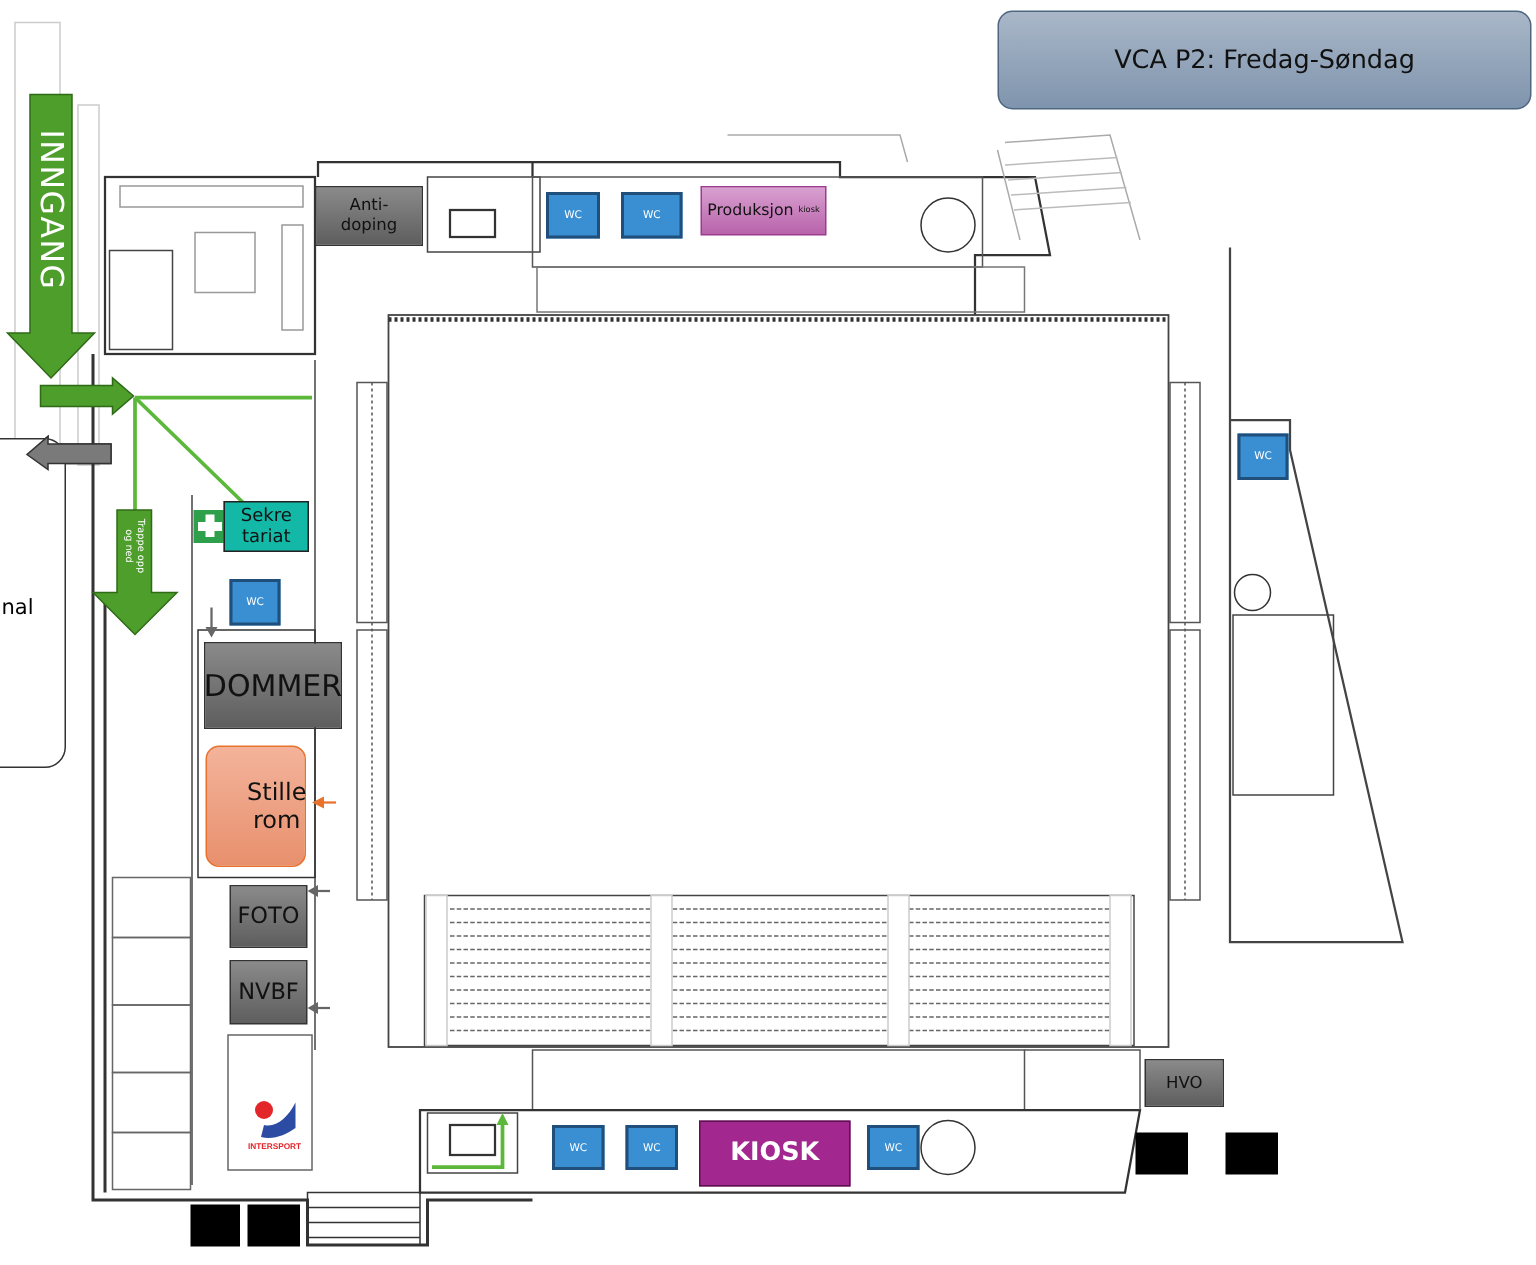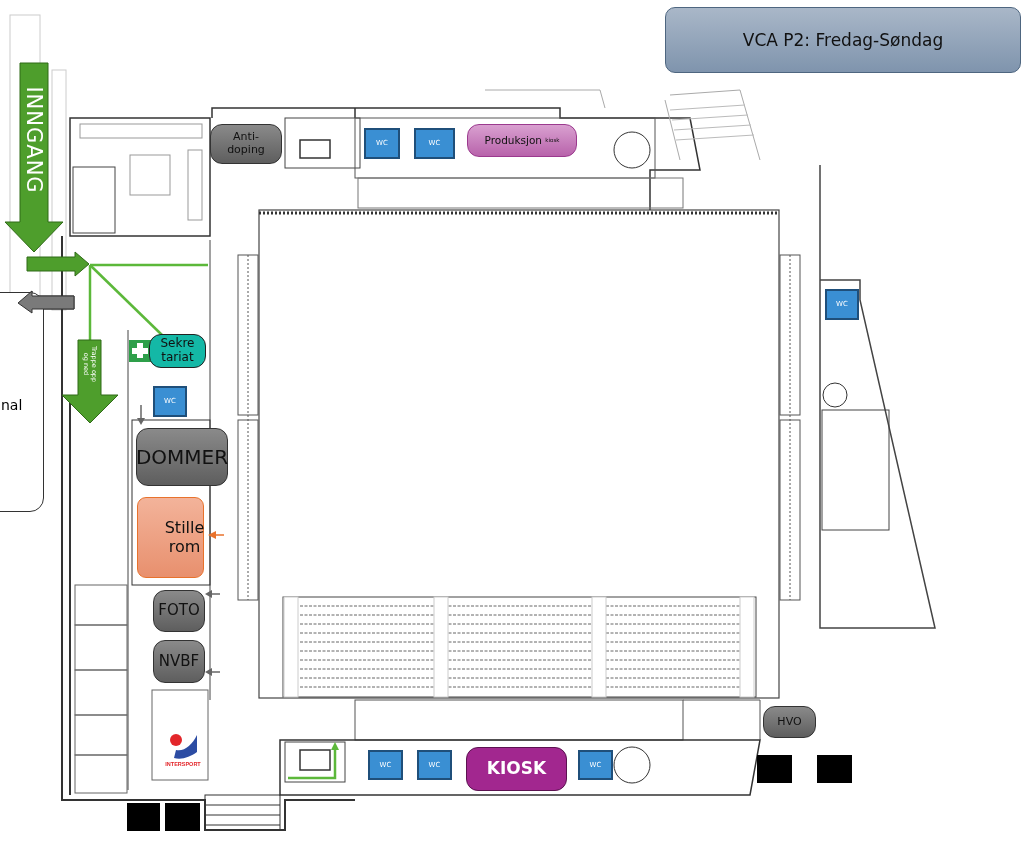--- a/index.html
+++ b/index.html
@@ -1,20 +1,20 @@
 <!DOCTYPE html>
 <html><head>
 <meta charset="utf-8">
 <style>
   html, body { margin:0; padding:0; background:#ffffff; }
   body { width:1024px; height:843px; position:relative; overflow:hidden;
          font-family:"Liberation Sans", sans-serif; }
   #plan { position:absolute; left:0; top:0; width:1024px; height:843px; }
   .label-box { position:absolute; box-sizing:border-box; display:flex; align-items:center;
-               justify-content:center; text-align:center; border-radius:12px;
+               justify-content:center; text-align:center; border-radius:0;
                line-height:1.15; font-family:"DejaVu Sans", sans-serif; }
   .gray { background:linear-gradient(#8a8a8a,#5e5e5e); border:1.5px solid #333; color:#111; }
   .wc { background:#3a8fd3; border:2px solid #1f4f7a; color:#fff; font-size:7px; border-radius:0; }
   .title-box { position:absolute; left:665px; top:7px; width:354px; height:64px;
                border-radius:10px; border:1.5px solid #4e6680;
                background:linear-gradient(#a9b7c8,#7f94ad);
                display:flex; align-items:center; justify-content:center;
                font-family:"DejaVu Sans", sans-serif; font-size:17px; color:#111; }
   .vtext { position:absolute; color:#fff; transform-origin:center; white-space:nowrap;
            font-family:"DejaVu Sans", sans-serif; }
@@ -190,21 +190,21 @@
   <span>doping</span>
 </div>
 
 <div class="label-box wc" style="left:364px;top:128px;width:36px;height:31px;">
   <span>WC</span>
   </div>
 <div class="label-box wc" style="left:414px;top:128px;width:41px;height:31px;">
   <span>WC</span>
   </div>
 
-<div class="label-box" style="left:467px;top:124px;width:110px;height:33px;background:linear-gradient(#d9a0d0,#b863ab);border:1.5px solid #9b3a8e;color:#111;font-size:10.5px;">
+<div class="label-box" style="left:467px;top:124px;width:84px;height:33px;background:linear-gradient(#d9a0d0,#b863ab);border:1.5px solid #9b3a8e;color:#111;font-size:10.5px;">
   <span>Produksjon</span>&nbsp;<span style="font-size:5.5px">kiosk</span>
 </div>
 
 <div class="label-box wc" style="left:825px;top:289px;width:34px;height:31px;">
   <span>WC</span>
   </div>
 
 <div class="label-box" style="left:149px;top:334px;width:57px;height:34px;background:#14b8a6;border:1.5px solid #222;font-size:12px;flex-direction:column;color:#111;">
   <span>Sekre</span>
   <span>tariat</span>

